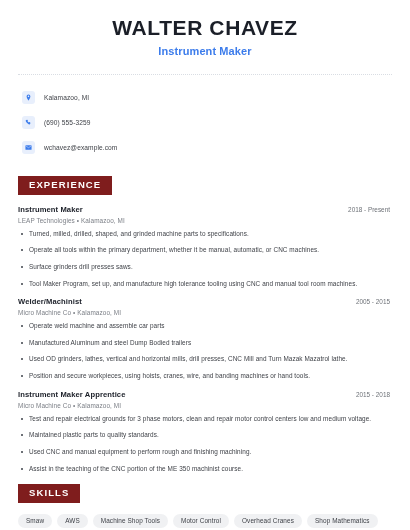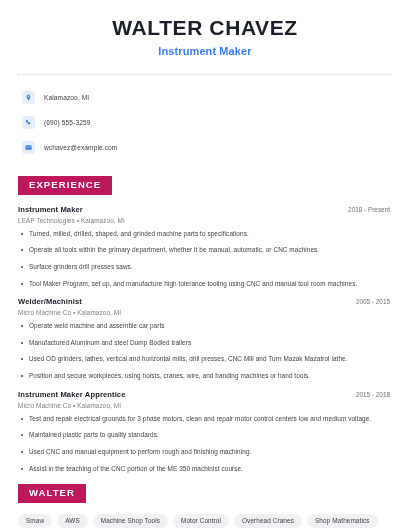--- a/index.html
+++ b/index.html
@@ -77,21 +77,21 @@
     margin-left: 9px;
     letter-spacing: 0.1px;
   }
 
   
   .section {
     margin-top: 16px;
   }
   .section-badge {
     display: inline-block;
-    background: #be185d;
+    background: #7f1d1d;
     color: #ffffff;
     font-size: 9.5px;
     font-weight: bold;
     letter-spacing: 1.1px;
     padding: 4px 11px 4px 11px;
     line-height: 1.1;
   }
 
   
   .jobs { margin-top: 10px; }
@@ -250,21 +250,21 @@
           <li>Maintained plastic parts to quality standards.</li>
           <li>Used CNC and manual equipment to perform rough and finishing machining.</li>
           <li>Assist in the teaching of the CNC portion of the ME 350 machinist course.</li>
         </ul>
       </div>
 
     </div>
   </div>
 
   <div class="skills-wrap">
-    <div class="section-badge">WALTER</div>
+    <div class="section-badge">SKILLS</div>
     <div class="skill-tags">
       <span class="skill-tag">Smaw</span>
       <span class="skill-tag">AWS</span>
       <span class="skill-tag">Machine Shop Tools</span>
       <span class="skill-tag">Motor Control</span>
       <span class="skill-tag">Overhead Cranes</span>
       <span class="skill-tag">Shop Mathematics</span>
 
     </div>
   </div>

